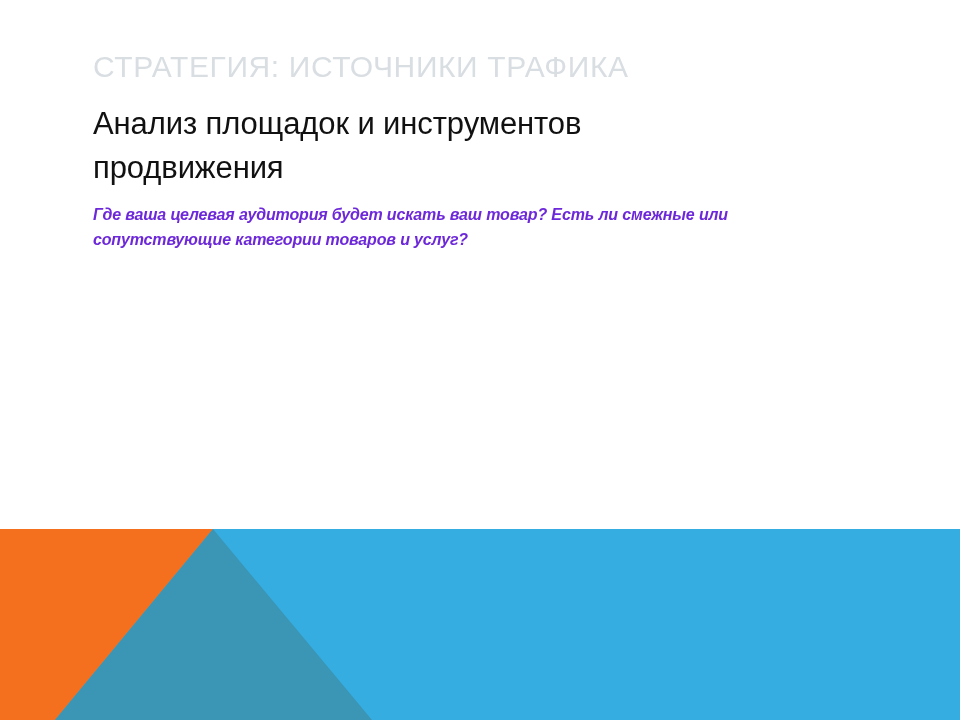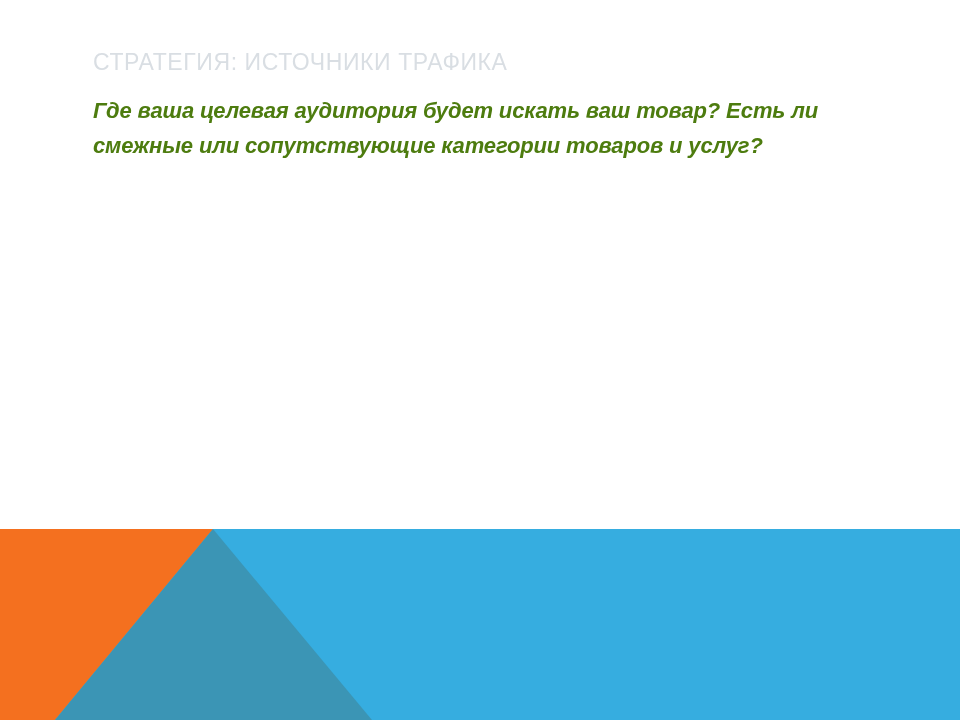--- a/index.html
+++ b/index.html
@@ -24,42 +24,42 @@
 
   
   .content {
     position: absolute;
     left: 93px;
     top: 48px;
     width: 760px;
   }
 
   .slide-header {
-    font-size: 23px;
+    font-size: 30px;
     letter-spacing: 0.6px;
     color: #d9dee3;
     font-weight: 400;
     line-height: 1.25;
     margin: 0 0 16px 0;
     white-space: nowrap;
   }
 
   .slide-title {
     font-size: 31px;
     color: #111111;
     font-weight: 400;
     line-height: 1.42;
     margin: 0 0 12px 0;
     max-width: 640px;
     letter-spacing: -0.1px;
   }
 
   .slide-subtitle {
-    font-size: 22px;
-    color: #4d7c0f;
+    font-size: 16px;
+    color: #6d28d9;
     font-weight: bold;
     font-style: italic;
     line-height: 1.62;
     margin: 0 0 14px 0;
     max-width: 762px;
     letter-spacing: -0.15px;
   }
 
   .slide-body {
     font-size: 18.5px;
@@ -88,20 +88,21 @@
 </style>
 </head>
 <body>
 
 <div class="slide">
 
   <div class="content">
 
     <div class="slide-header">СТРАТЕГИЯ: ИСТОЧНИКИ ТРАФИКА</div>
 
+    <h1 class="slide-title">Анализ площадок и инструментов продвижения</h1>
 
     <p class="slide-subtitle">Где ваша целевая аудитория будет искать ваш товар? Есть ли смежные или сопутствующие категории товаров и услуг?</p>
 
 
   </div>
 
   <div class="footer-band">
     <svg viewBox="0 0 960 191" preserveAspectRatio="none">
 
       <rect x="0" y="0" width="960" height="191" fill="#36ade0"></rect>

